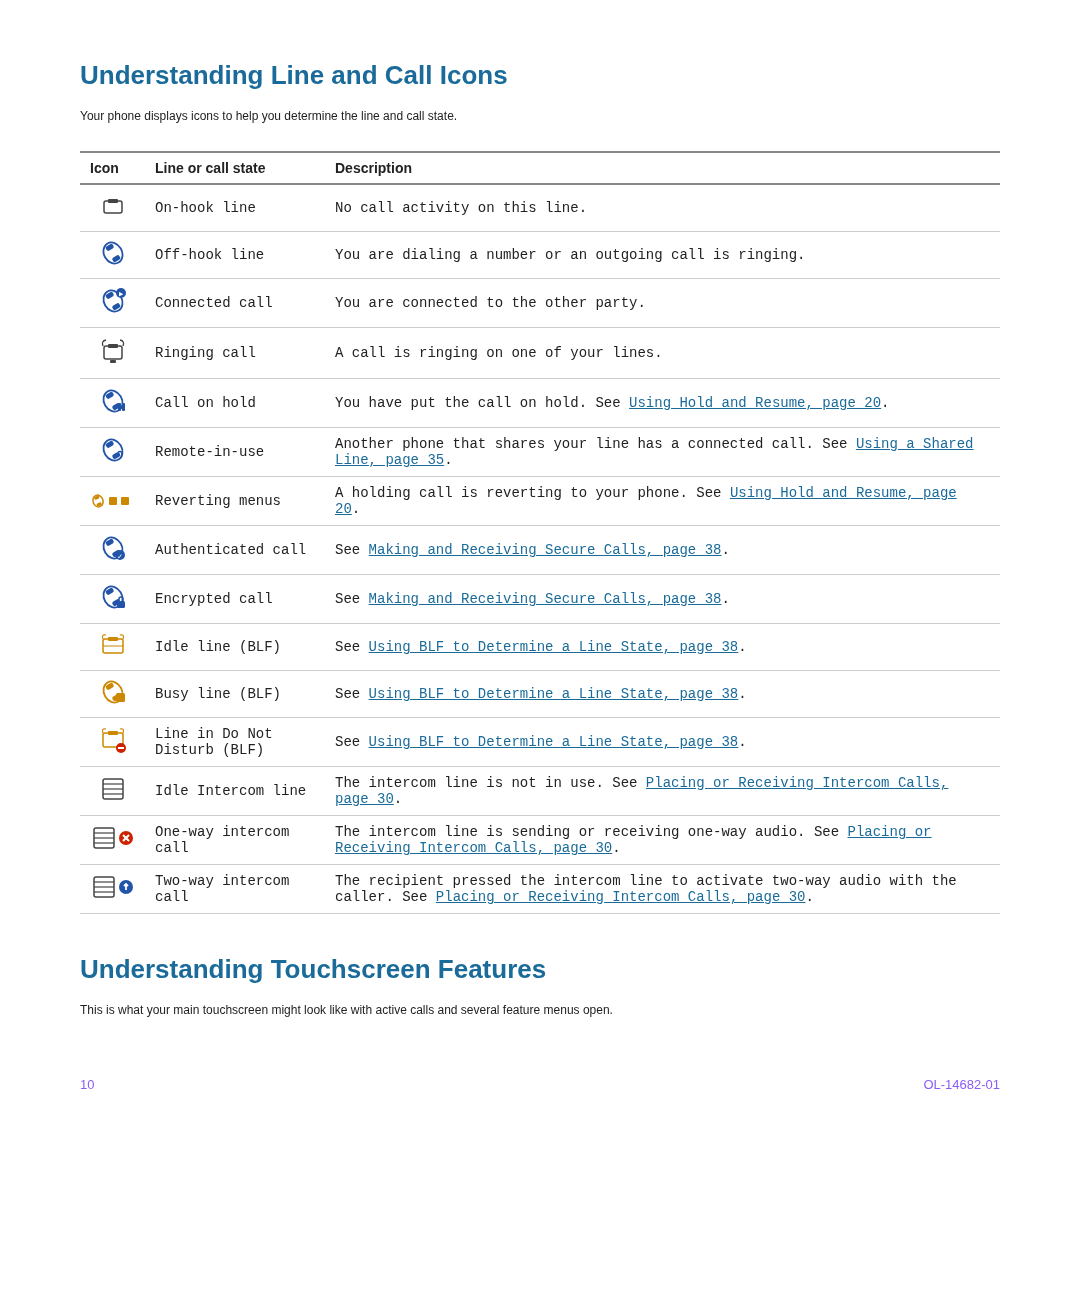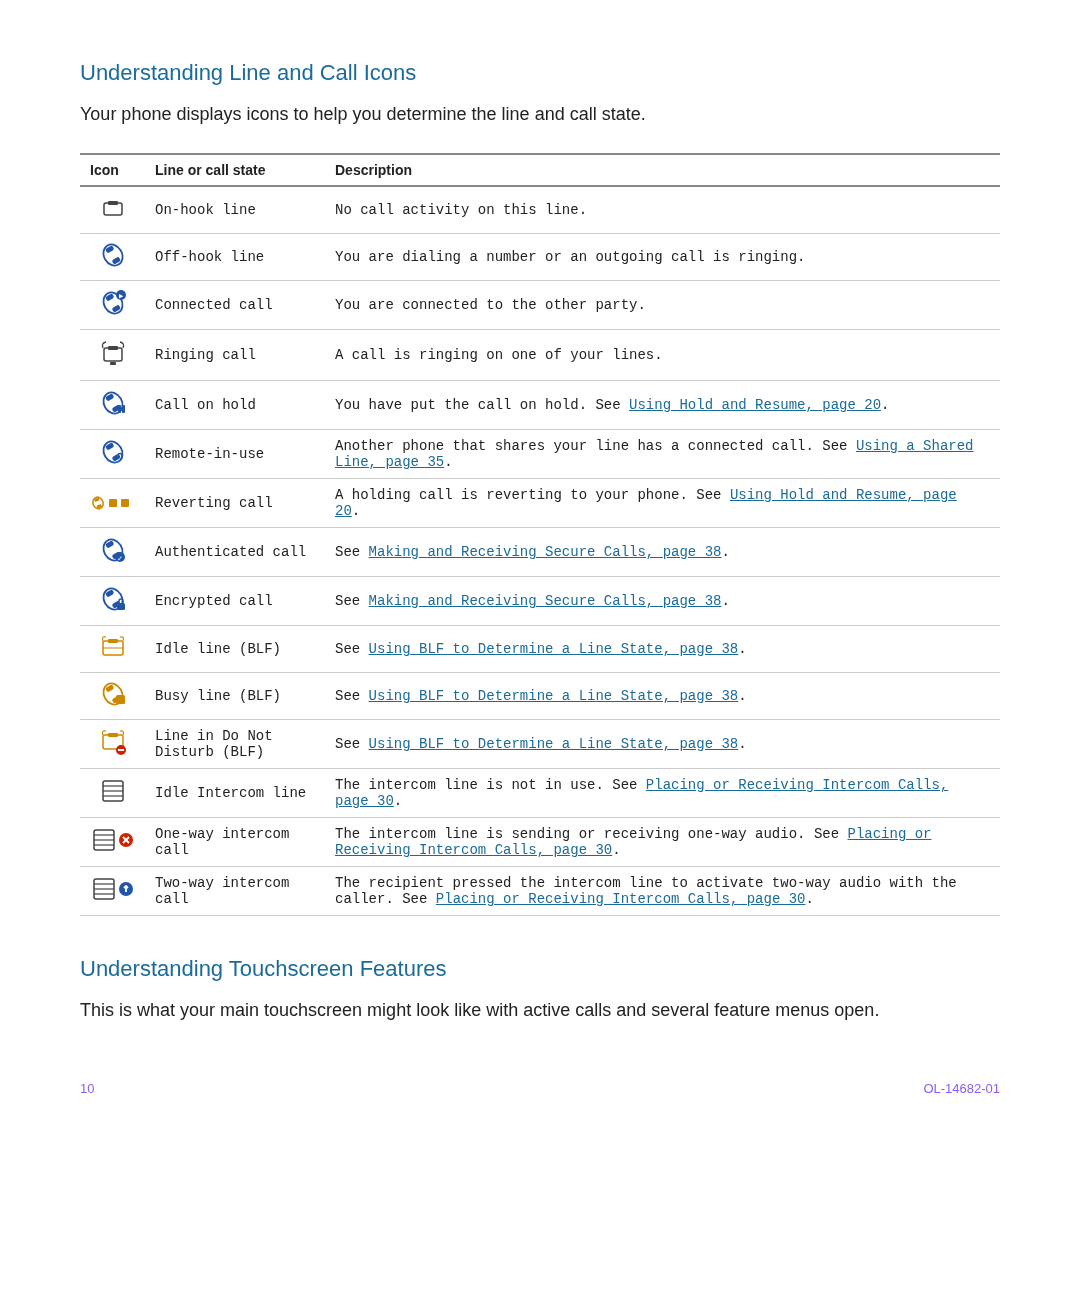--- a/index.html
+++ b/index.html
@@ -6,27 +6,27 @@
     body {
       background: #fff;
       font-family: Arial, Helvetica, sans-serif;
       font-size: 14px;
       color: #222;
       width: 1080px;
       min-height: 1311px;
       padding: 60px 80px 60px 80px;
     }
     h1.section-title {
-      font-size: 22px;
-      font-weight: normal;
+      font-size: 26px;
+      font-weight: bold;
       color: #1a6b9a;
       margin-bottom: 18px;
     }
     .intro-text {
-      font-size: 18px;
+      font-size: 12px;
       margin-bottom: 14px;
       color: #222;
     }
     table {
       width: 100%;
       border-collapse: collapse;
       margin-bottom: 40px;
       margin-top: 28px;
     }
     thead tr {
@@ -206,21 +206,21 @@
             </g>
           </svg>
           <svg width="10" height="10" viewBox="0 0 10 10">
               <rect x="1" y="1" width="8" height="8" rx="1" fill="#cc8800"></rect>
             </svg>
           <svg width="10" height="10" viewBox="0 0 10 10">
               <rect x="1" y="1" width="8" height="8" rx="1" fill="#cc8800"></rect>
             </svg>
         </span>
       </td>
-      <td class="col-state">Reverting call</td>
+      <td class="col-state">Reverting menus</td>
       <td class="col-desc">A holding call is reverting to your phone. See <span class="link-text">Using Hold and Resume, page 20</span>.</td>
     </tr>
 
     <tr>
       <td class="col-icon">
         <span class="icon-wrapper">
           <svg width="28" height="28" viewBox="0 0 28 28">
             <g transform="rotate(-30,14,14)">
               <ellipse cx="14" cy="14" rx="9" ry="11" fill="none" stroke="#2255aa" stroke-width="1.8"></ellipse>
               <rect x="10" y="5" width="8" height="5" rx="2" fill="#2255aa"></rect>

